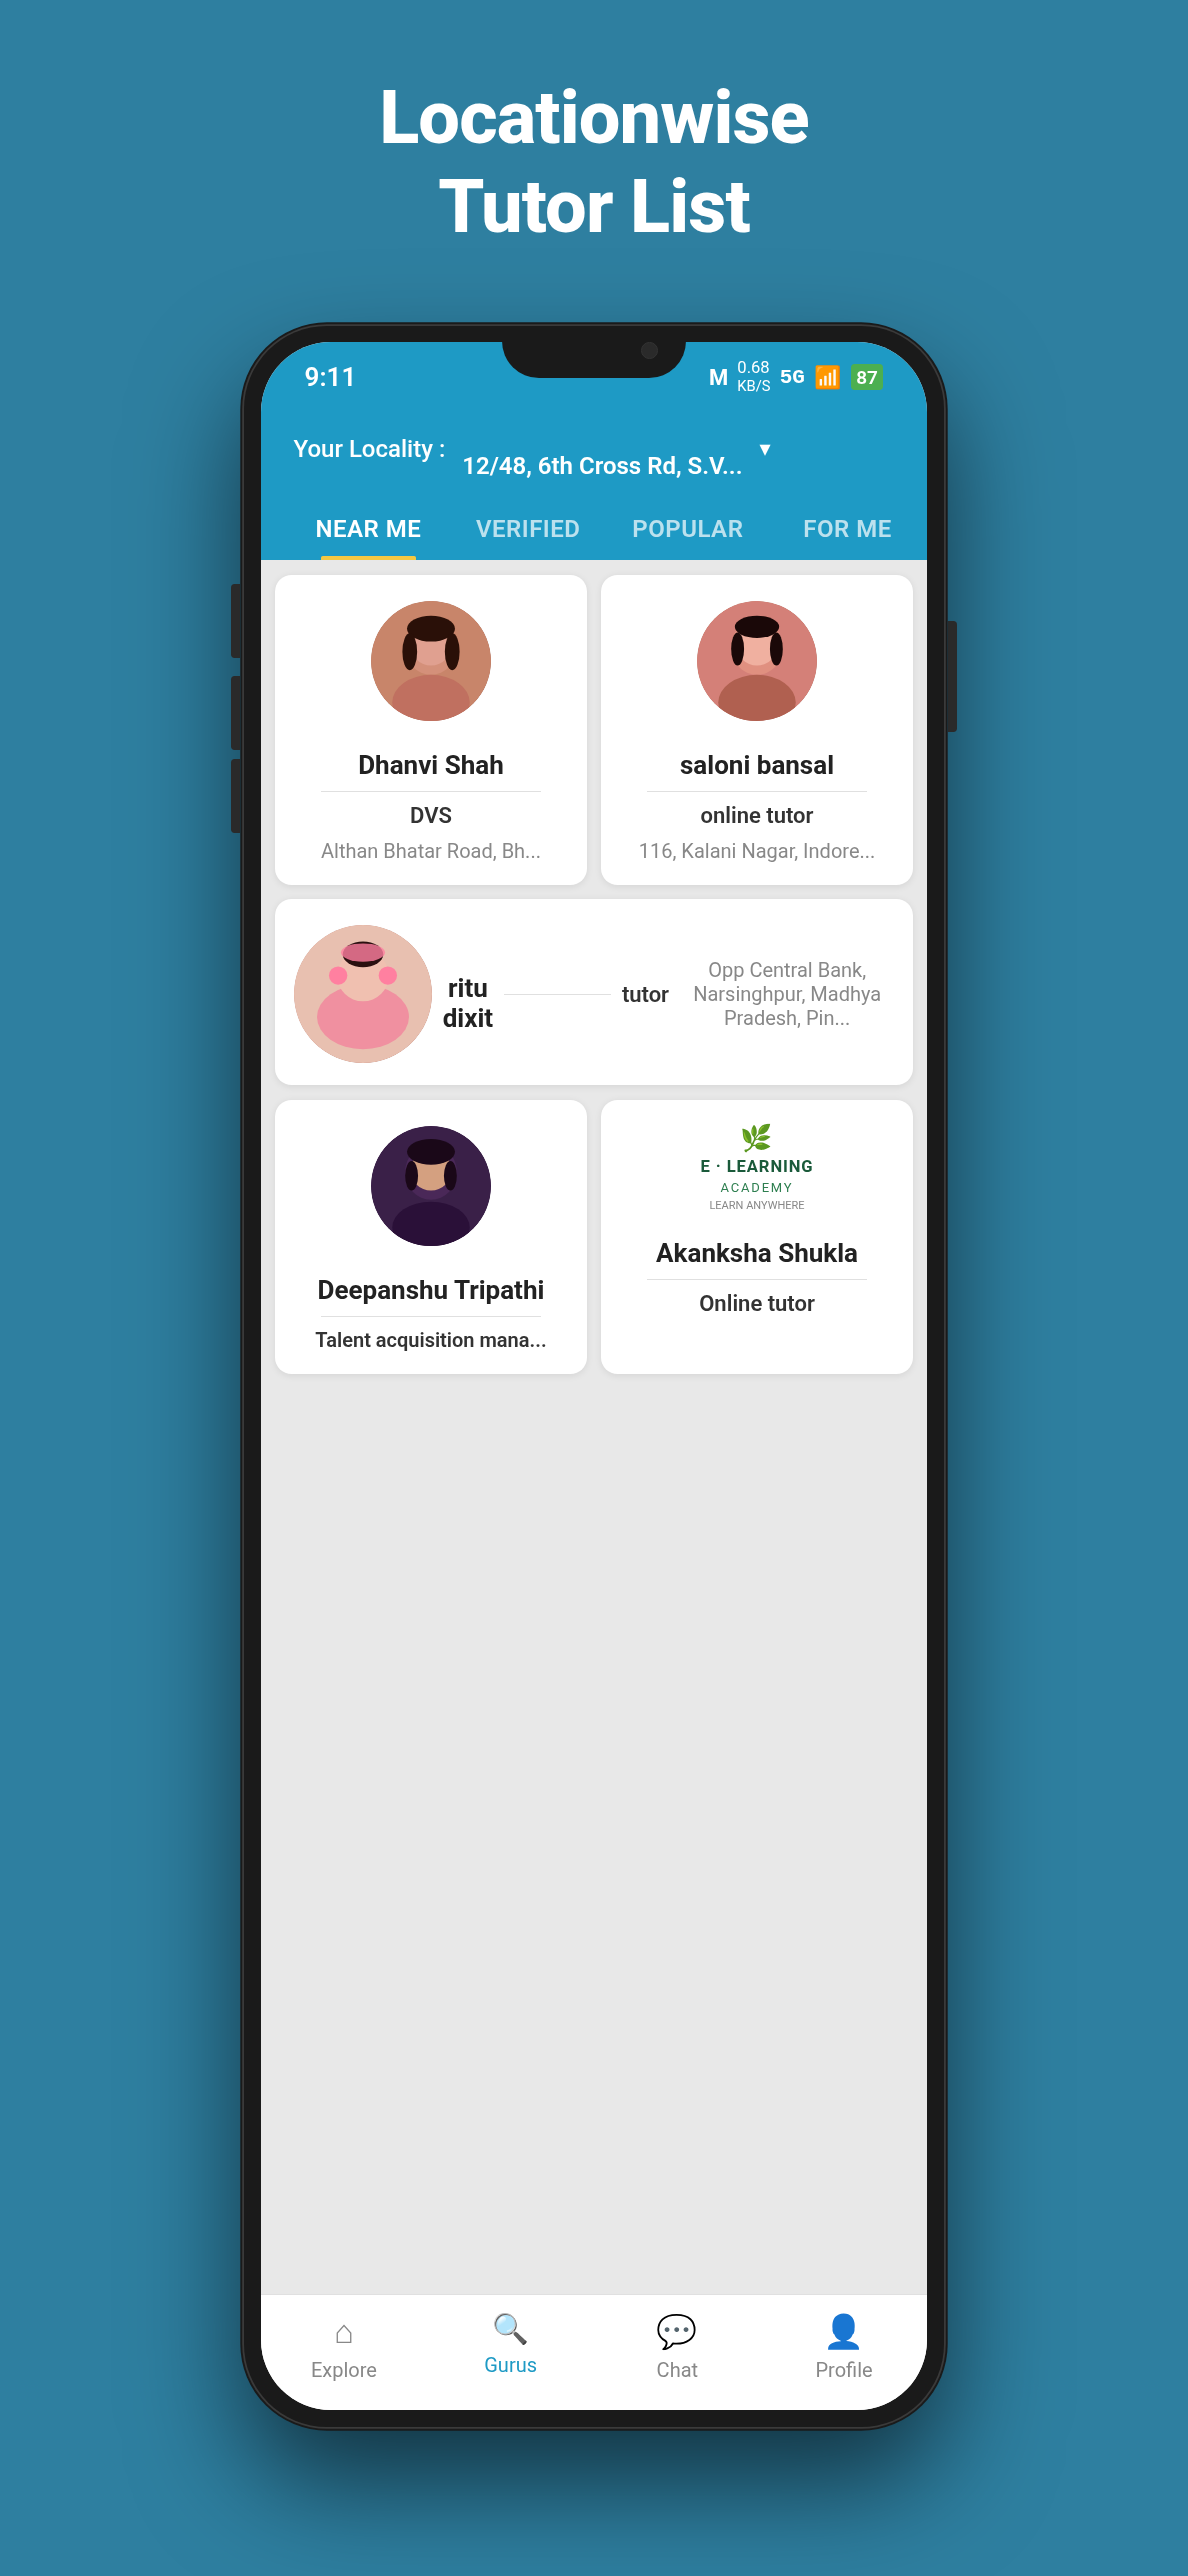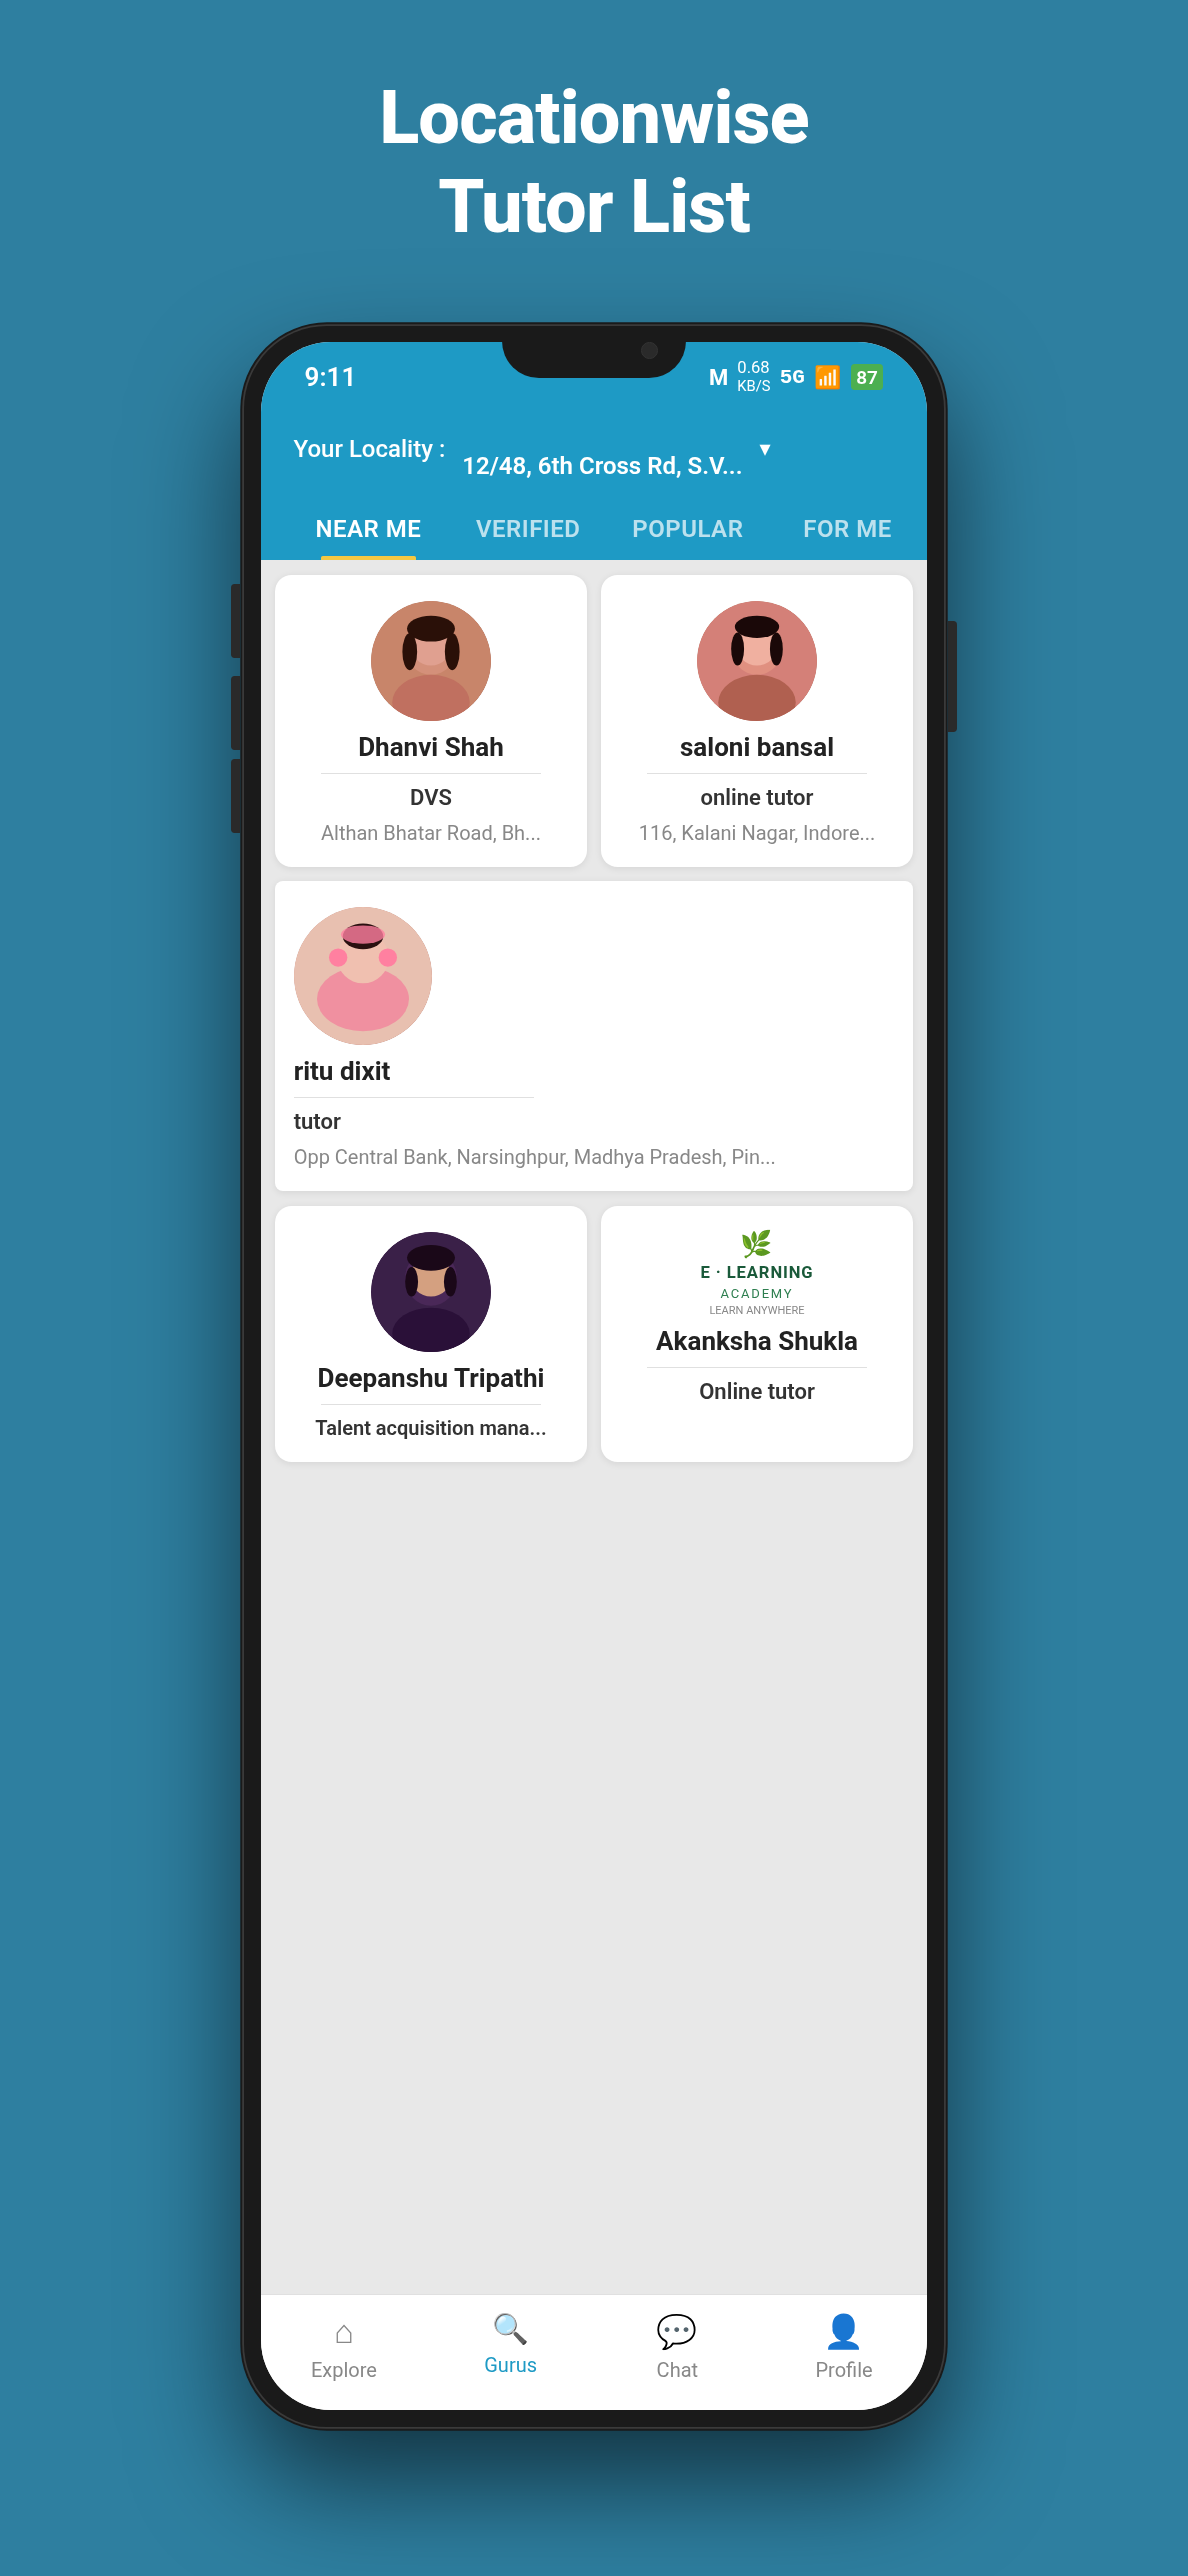--- a/index.html
+++ b/index.html
@@ -245,20 +245,21 @@
     .avatar-dhanvi { background: linear-gradient(135deg, #c8856a, #a05040); }
     .avatar-saloni { background: linear-gradient(135deg, #d4826a, #b06050); }
     .avatar-ritu { background: linear-gradient(135deg, #e8a090, #c07060); }
     .avatar-deepanshu { background: linear-gradient(135deg, #5a3a6a, #3a2048); }
 
     .tutor-name {
       font-size: 26px;
       font-weight: 700;
       color: #222;
       text-align: center;
+      margin-top: 18px;
     }
 
     .tutor-divider {
       width: 80%;
       height: 0.9px;
       background: #e0e0e0;
     }
 
     .tutor-role {
       font-size: 22px;
@@ -437,21 +438,21 @@
                 <ellipse cx="86" cy="52" rx="7" ry="18" fill="#1a0808"></ellipse>
               </svg>
             </div>
           </div>
           <div class="tutor-name">saloni bansal</div>
           <div class="tutor-divider"></div>
           <div class="tutor-role">online tutor</div>
           <div class="tutor-location">116, Kalani Nagar, Indore...</div>
         </div>
 
-        <div class="tutor-card full-width" style="grid-column: 1 / -1; flex-direction: column; align-items: flex-start; border-radius: 8px;">
+        <div class="tutor-card full-width" style="grid-column: 1 / -1; flex-direction: row; align-items: center;">
           <div class="tutor-avatar" style="width:138px;height:138px;">
             <div class="avatar-placeholder avatar-ritu" style="width:138px;height:138px;">
               <svg width="138" height="138" viewBox="0 0 150 150">
                 <circle cx="75" cy="75" r="75" fill="#e8c0b0"></circle>
                 <ellipse cx="75" cy="100" rx="50" ry="35" fill="#f090a0"></ellipse>
                 <circle cx="75" cy="55" r="28" fill="#f0c0b0"></circle>
                 <ellipse cx="75" cy="32" rx="22" ry="14" fill="#2a1010"></ellipse>
 
                 <ellipse cx="75" cy="30" rx="24" ry="10" fill="#ff80a0" opacity="0.8"></ellipse>
                 <circle cx="48" cy="55" r="10" fill="#ff80a0"></circle>

